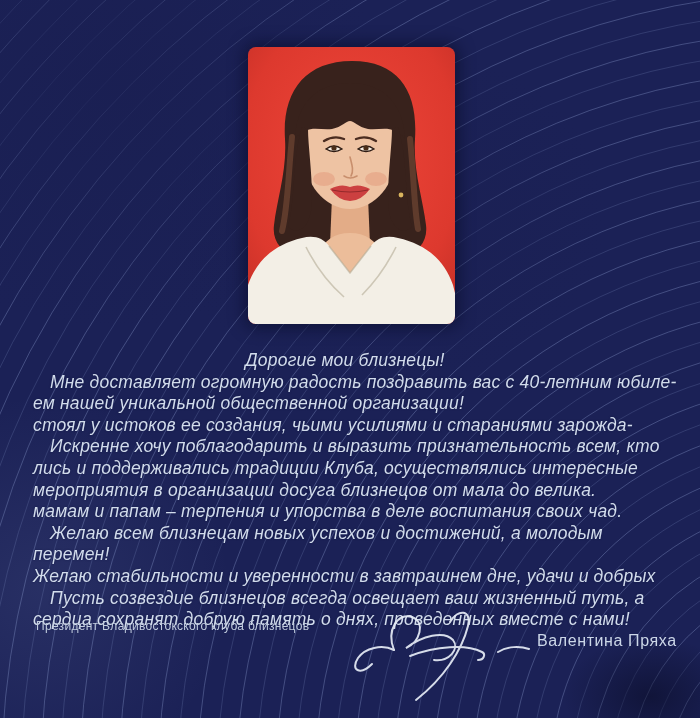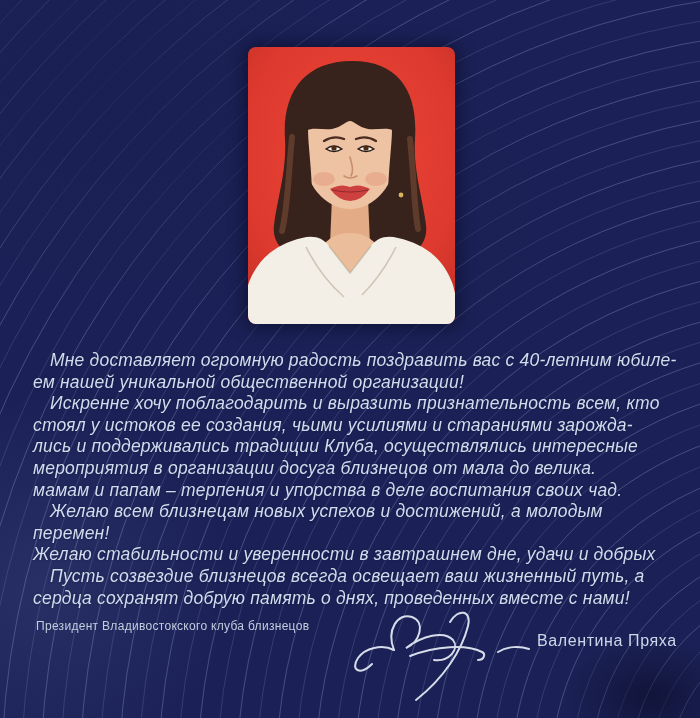--- a/index.html
+++ b/index.html
@@ -153,24 +153,25 @@
       <path fill="none" stroke="#93292b" stroke-width="1.2" d="M84,143 Q102,147 120,143"></path>
 
       <circle cx="153" cy="148" r="2.4" fill="#d9b45e"></circle>
 
       <path fill="#f3efe6" d="M0,277 L0,238 C9,212 28,197 54,191 C66,188 75,191 81,199 L102,226 L123,199 C129,191 138,188 150,191 C177,197 196,212 205,238 L207,246 L207,277 Z"></path>
       <path fill="none" stroke="rgba(180,172,150,0.6)" stroke-width="1.6" d="M81,199 L102,226 L123,199 M58,200 C66,216 80,236 96,250 M148,200 C140,216 128,234 114,248"></path>
     </svg>
   </div>
 
   <div class="letter">
+    <div class="line title">Дорогие мои близнецы!</div>
     <div class="line indent">Мне доставляет огромную радость поздравить вас с 40-летним юбиле-</div>
     <div class="line">ем нашей уникальной общественной организации!</div>
+    <div class="line">стоял у истоков ее создания, чьими усилиями и стараниями зарожда-</div>
     <div class="line indent">Искренне хочу поблагодарить и выразить признательность всем, кто</div>
-    <div class="line">стоял у истоков ее создания, чьими усилиями и стараниями зарожда-</div>
     <div class="line">лись и поддерживались традиции Клуба, осуществлялись интересные</div>
     <div class="line">мероприятия в организации досуга близнецов от мала до велика.</div>
     <div class="line">мамам и папам – терпения и упорства в деле воспитания своих чад.</div>
     <div class="line indent">Желаю всем близнецам новых успехов и достижений, а молодым</div>
     <div class="line">перемен!</div>
     <div class="line">Желаю стабильности и уверенности в завтрашнем дне, удачи и добрых</div>
     <div class="line indent">Пусть созвездие близнецов всегда освещает ваш жизненный путь, а</div>
     <div class="line">сердца сохранят добрую память о днях, проведенных вместе с нами!</div>
   </div>
 

